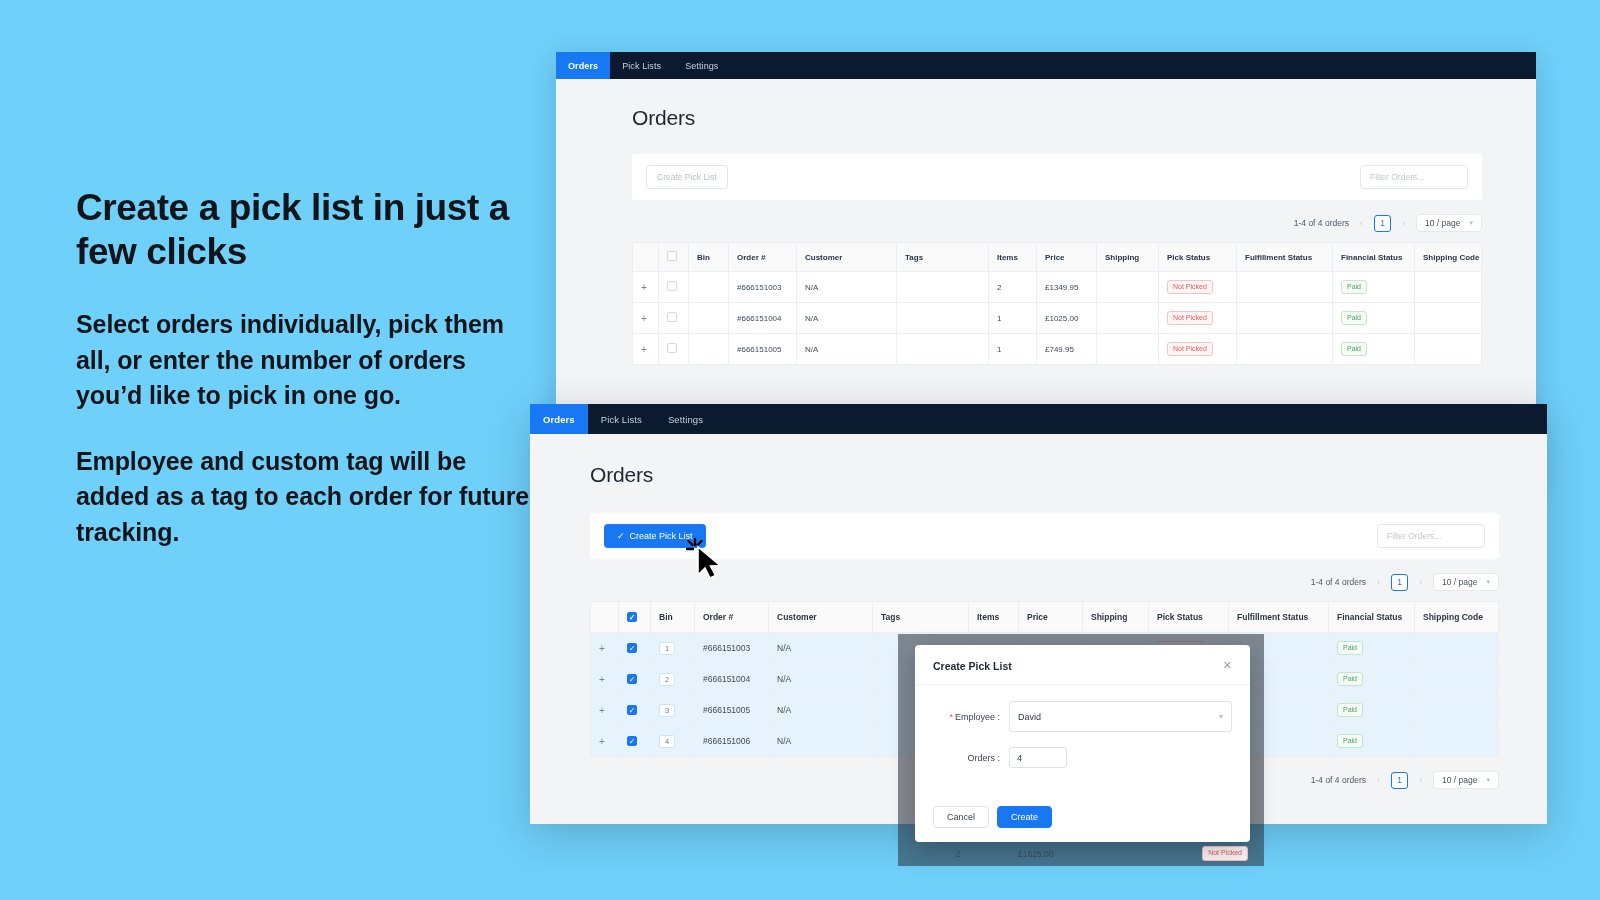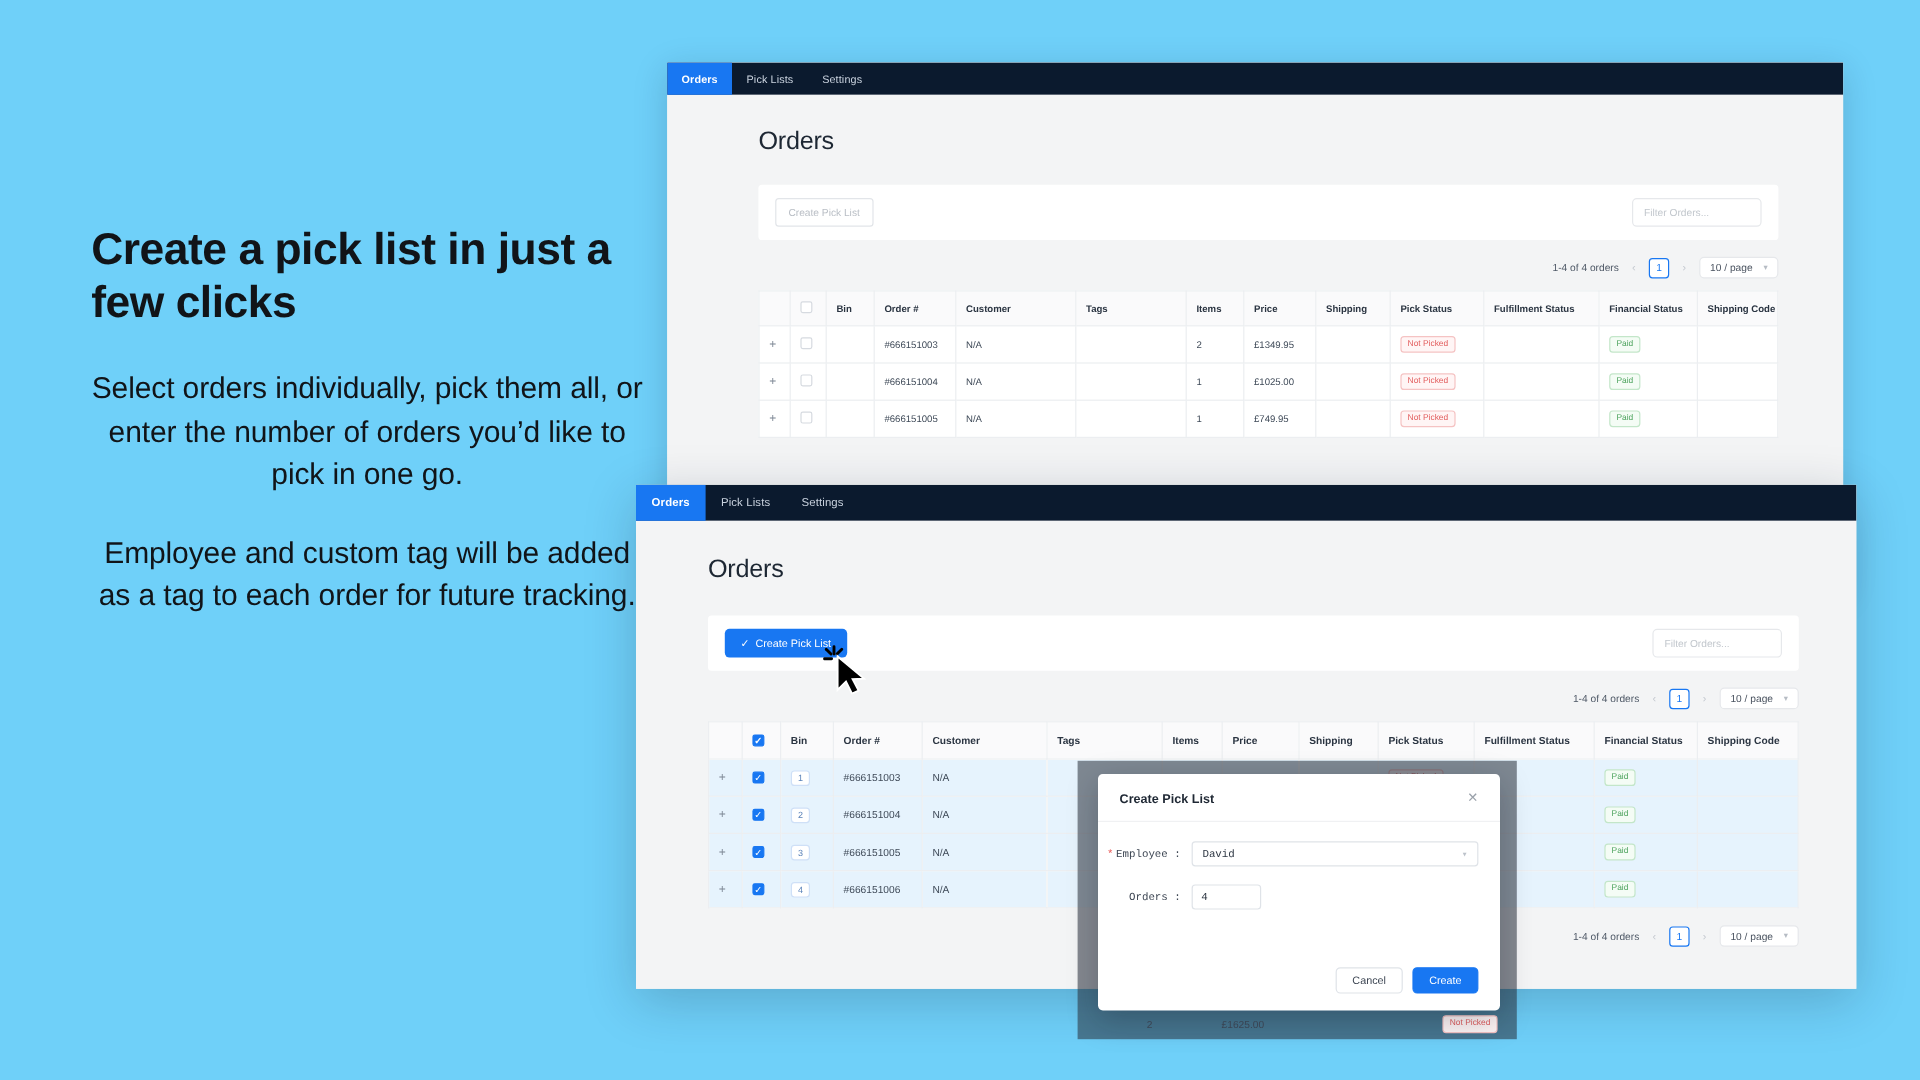--- a/index.html
+++ b/index.html
@@ -15,22 +15,22 @@
     position: absolute;
     left: 48px; top: 186px; width: 460px;
     color: #111418;
     margin-left: 28px;
   }
   .copy h1 {
     font-size: 37px; line-height: 1.18; font-weight: 700;
     letter-spacing: -0.4px; margin-bottom: 34px;
   }
   .copy p {
-    font-size: 25px; line-height: 1.42; font-weight: 400;
-    margin-bottom: 30px; letter-spacing: -0.1px; text-align: center;
+    font-size: 25px; line-height: 1.42; font-weight: 700;
+    margin-bottom: 30px; letter-spacing: -0.1px;
   }
 
   
   .window { position: absolute; background: #f3f4f5; overflow: hidden; }
   .window.back {
     left: 556px; top: 52px; width: 980px; height: 440px;
     box-shadow: 0 6px 26px rgba(16,30,54,0.18);
   }
   .window.front {
     left: 530px; top: 404px; width: 1017px; height: 420px;
@@ -157,48 +157,48 @@
     box-shadow: 0 8px 26px rgba(10,20,40,0.26);
     display: flex; flex-direction: column;
   }
   .modal-head {
     padding: 15px 18px 12px 18px;
     border-bottom: 1px solid #f0f1f3;
     display: flex; align-items: flex-start; justify-content: space-between;
   }
   .modal-title { font-size: 10.5px; color: #1f2834; font-weight: 600; }
   .modal-close { font-size: 11px; color: #9aa1aa; line-height: 1; cursor: pointer; }
-  .modal-body { padding: 16px 18px 4px 0; flex: 1; font-family: Liberation Mono, monospace; }
+  .modal-body { padding: 16px 18px 4px 16px; flex: 1; }
   .frow { display: flex; align-items: center; margin-bottom: 15px; }
   .flabel {
     width: 78px; text-align: right; padding-right: 9px;
     font-size: 9px; color: #3d4653; white-space: nowrap;
   }
   .req { color: #e8524f; margin-right: 2px; }
   .fselect {
-    flex: 1; height: 21px; border: 1px solid #dfe3e8; border-radius: 3px;
+    flex: 1; height: 31px; border: 1px solid #dfe3e8; border-radius: 3px;
     background: #fff; font-size: 9px; color: #2e3743;
     display: flex; align-items: center; justify-content: space-between;
     padding: 0 8px;
   }
   .fselect .caret { color: #bcc2ca; font-size: 8px; }
   .finput {
     flex: 1; height: 21px; border: 1px solid #4a9bf5; border-radius: 3px;
     background: #fff; font-size: 9px; color: #b3b9c1;
     display: flex; align-items: center; padding: 0 7px;
     box-shadow: 0 0 0 2px rgba(24,119,242,0.08);
   }
   .caret-bar {
     display: inline-block; width: 1px; height: 11px;
     background: #2e3743; margin-right: 1px;
   }
   .finput.small { flex: none; width: 58px; border-color: #dfe3e8; box-shadow: none; color: #2e3743; }
   .modal-foot {
     padding: 6px 18px 14px 18px;
-    display: flex; justify-content: flex-end; gap: 8px;
+    display: flex; gap: 8px;
   }
   .mbtn {
     font-size: 9px; border-radius: 4px; padding: 5px 13px;
     border: 1px solid #dfe3e8; background: #fff; color: #3d4653;
   }
   .mbtn.primary { background: #1877F2; border-color: #1877F2; color: #fff; font-weight: 500; }
 
   
   .peek-row {
     position: absolute; left: 898px; top: 841px;

